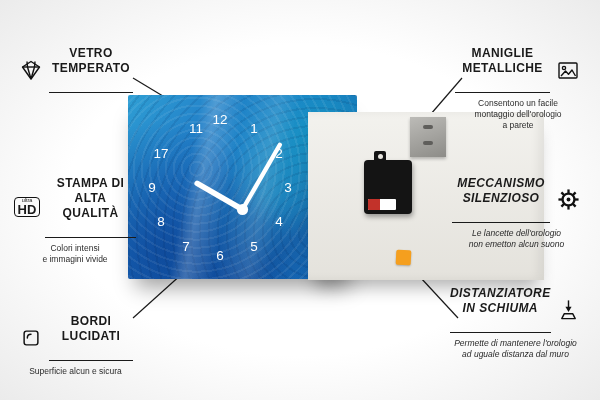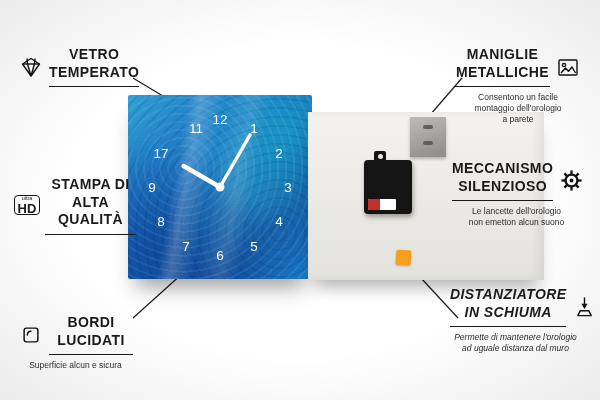--- a/index.html
+++ b/index.html
@@ -4,45 +4,45 @@
 <style>
   html,body{margin:0;padding:0;}
   body{width:600px;height:400px;font-family:"Liberation Sans",sans-serif;overflow:hidden;}
   .canvas{position:relative;width:600px;height:400px;
     background:radial-gradient(ellipse at center,#ffffff 55%,#ebebeb 100%);}
   .lines-overlay{position:absolute;inset:0;width:600px;height:400px;pointer-events:none;}
 
   
   .callout{position:absolute;color:#1a1a1a;}
   .callout .row{display:flex;align-items:center;gap:5px;}
-  .callout .title{font-weight:bold;font-size:14px;letter-spacing:.4px;line-height:1.25;
+  .callout .title{font-weight:bold;font-size:12px;letter-spacing:.4px;line-height:1.25;
     text-align:center;white-space:pre-line;border-bottom:1.5px solid #1a1a1a;
-    padding-bottom:5px;flex:1;}
+    padding-bottom:16px;flex:1;}
   .callout .desc{font-size:8.5px;line-height:1.3;color:#2b2b2b;text-align:center;
     white-space:pre-line;margin-top:5px;}
   .icon-box{width:26px;height:26px;display:flex;align-items:center;justify-content:center;flex:none;}
   .hd-badge{width:24px;height:18px;border:1.5px solid #111;border-radius:4px;display:flex;
     flex-direction:column;align-items:center;justify-content:center;line-height:1;}
   .hd-badge .u{font-size:5.5px;} .hd-badge .h{font-size:13px;font-weight:bold;}
 
   .c-left-1{left:18px;top:46px;width:115px;}
   .c-left-2{left:14px;top:176px;width:122px;}
   .c-left-3{left:18px;top:286px;width:115px;margin-top:28px;}
   .c-right-1{left:455px;top:46px;width:126px;}
-  .c-right-2{left:452px;top:160px;width:129px;}
+  .c-right-2{left:452px;top:176px;width:129px;font-style:italic;}
   .c-right-3{left:450px;top:286px;width:131px;font-style:italic;}
 
   
   .clock-front{position:absolute;left:128px;top:95px;width:184px;height:184px;border-radius:2px;
     background:
       radial-gradient(circle at 85% 20%, rgba(25,190,210,.55), transparent 45%),
       radial-gradient(circle at 15% 85%, rgba(10,60,140,.65), transparent 52%),
       radial-gradient(circle at 60% 55%, rgba(60,210,225,.30), transparent 55%),
       linear-gradient(135deg,#2f9fd4 0%,#1b6fc2 40%,#104e9e 75%,#1a7ec9 100%);
-    box-shadow:0 16px 20px -8px rgba(0,0,0,.38);}
+    box-shadow:0 16px 20px -8px rgba(0,0,0,.38);padding-left:45px;}
   .clock-front::before{content:"";position:absolute;inset:0;border-radius:2px;
     background:
       repeating-radial-gradient(circle at 30% 40%, transparent 0 6px, rgba(255,255,255,.07) 6px 8px),
       repeating-radial-gradient(circle at 82% 75%, transparent 0 7px, rgba(0,30,80,.10) 7px 9px);}
   .clock-front::after{content:"";position:absolute;inset:0;border-radius:2px;
     background:linear-gradient(100deg,transparent 28%,rgba(255,255,255,.20) 34%,transparent 45%,
       rgba(255,255,255,.12) 58%,transparent 66%);}
   .num{position:absolute;transform:translate(-50%,-50%);color:#fff;font-size:13.5px;z-index:3;}
   .n12{left:92px;top:24px}.n1{left:126px;top:33px}.n2{left:151px;top:58px}.n3{left:160px;top:92px}
   .n4{left:151px;top:126px}.n5{left:126px;top:151px}.n6{left:92px;top:160px}.n7{left:58px;top:151px}
@@ -144,20 +144,22 @@
     <div class="row">
       <span class="icon-box">
         <span class="hd-badge">
           <span class="u">ultra</span>
           <span class="h">HD</span>
         </span>
       </span>
       <div class="title">STAMPA DI
 ALTA QUALITÀ</div>
     </div>
+    <div class="desc">Colori intensi
+e immagini vivide</div>
   </div>
 
   <div class="callout c-left-3">
     <div class="row">
       <span class="icon-box">
         <svg viewBox="0 0 24 24" width="22" height="22" fill="none" stroke="#111" stroke-width="1.6" stroke-linecap="round">
           <rect x="4.5" y="4.5" width="15" height="15" rx="2.5"></rect>
           <path d="M8 12 Q8 8 12 8"></path>
         </svg>
       </span>

